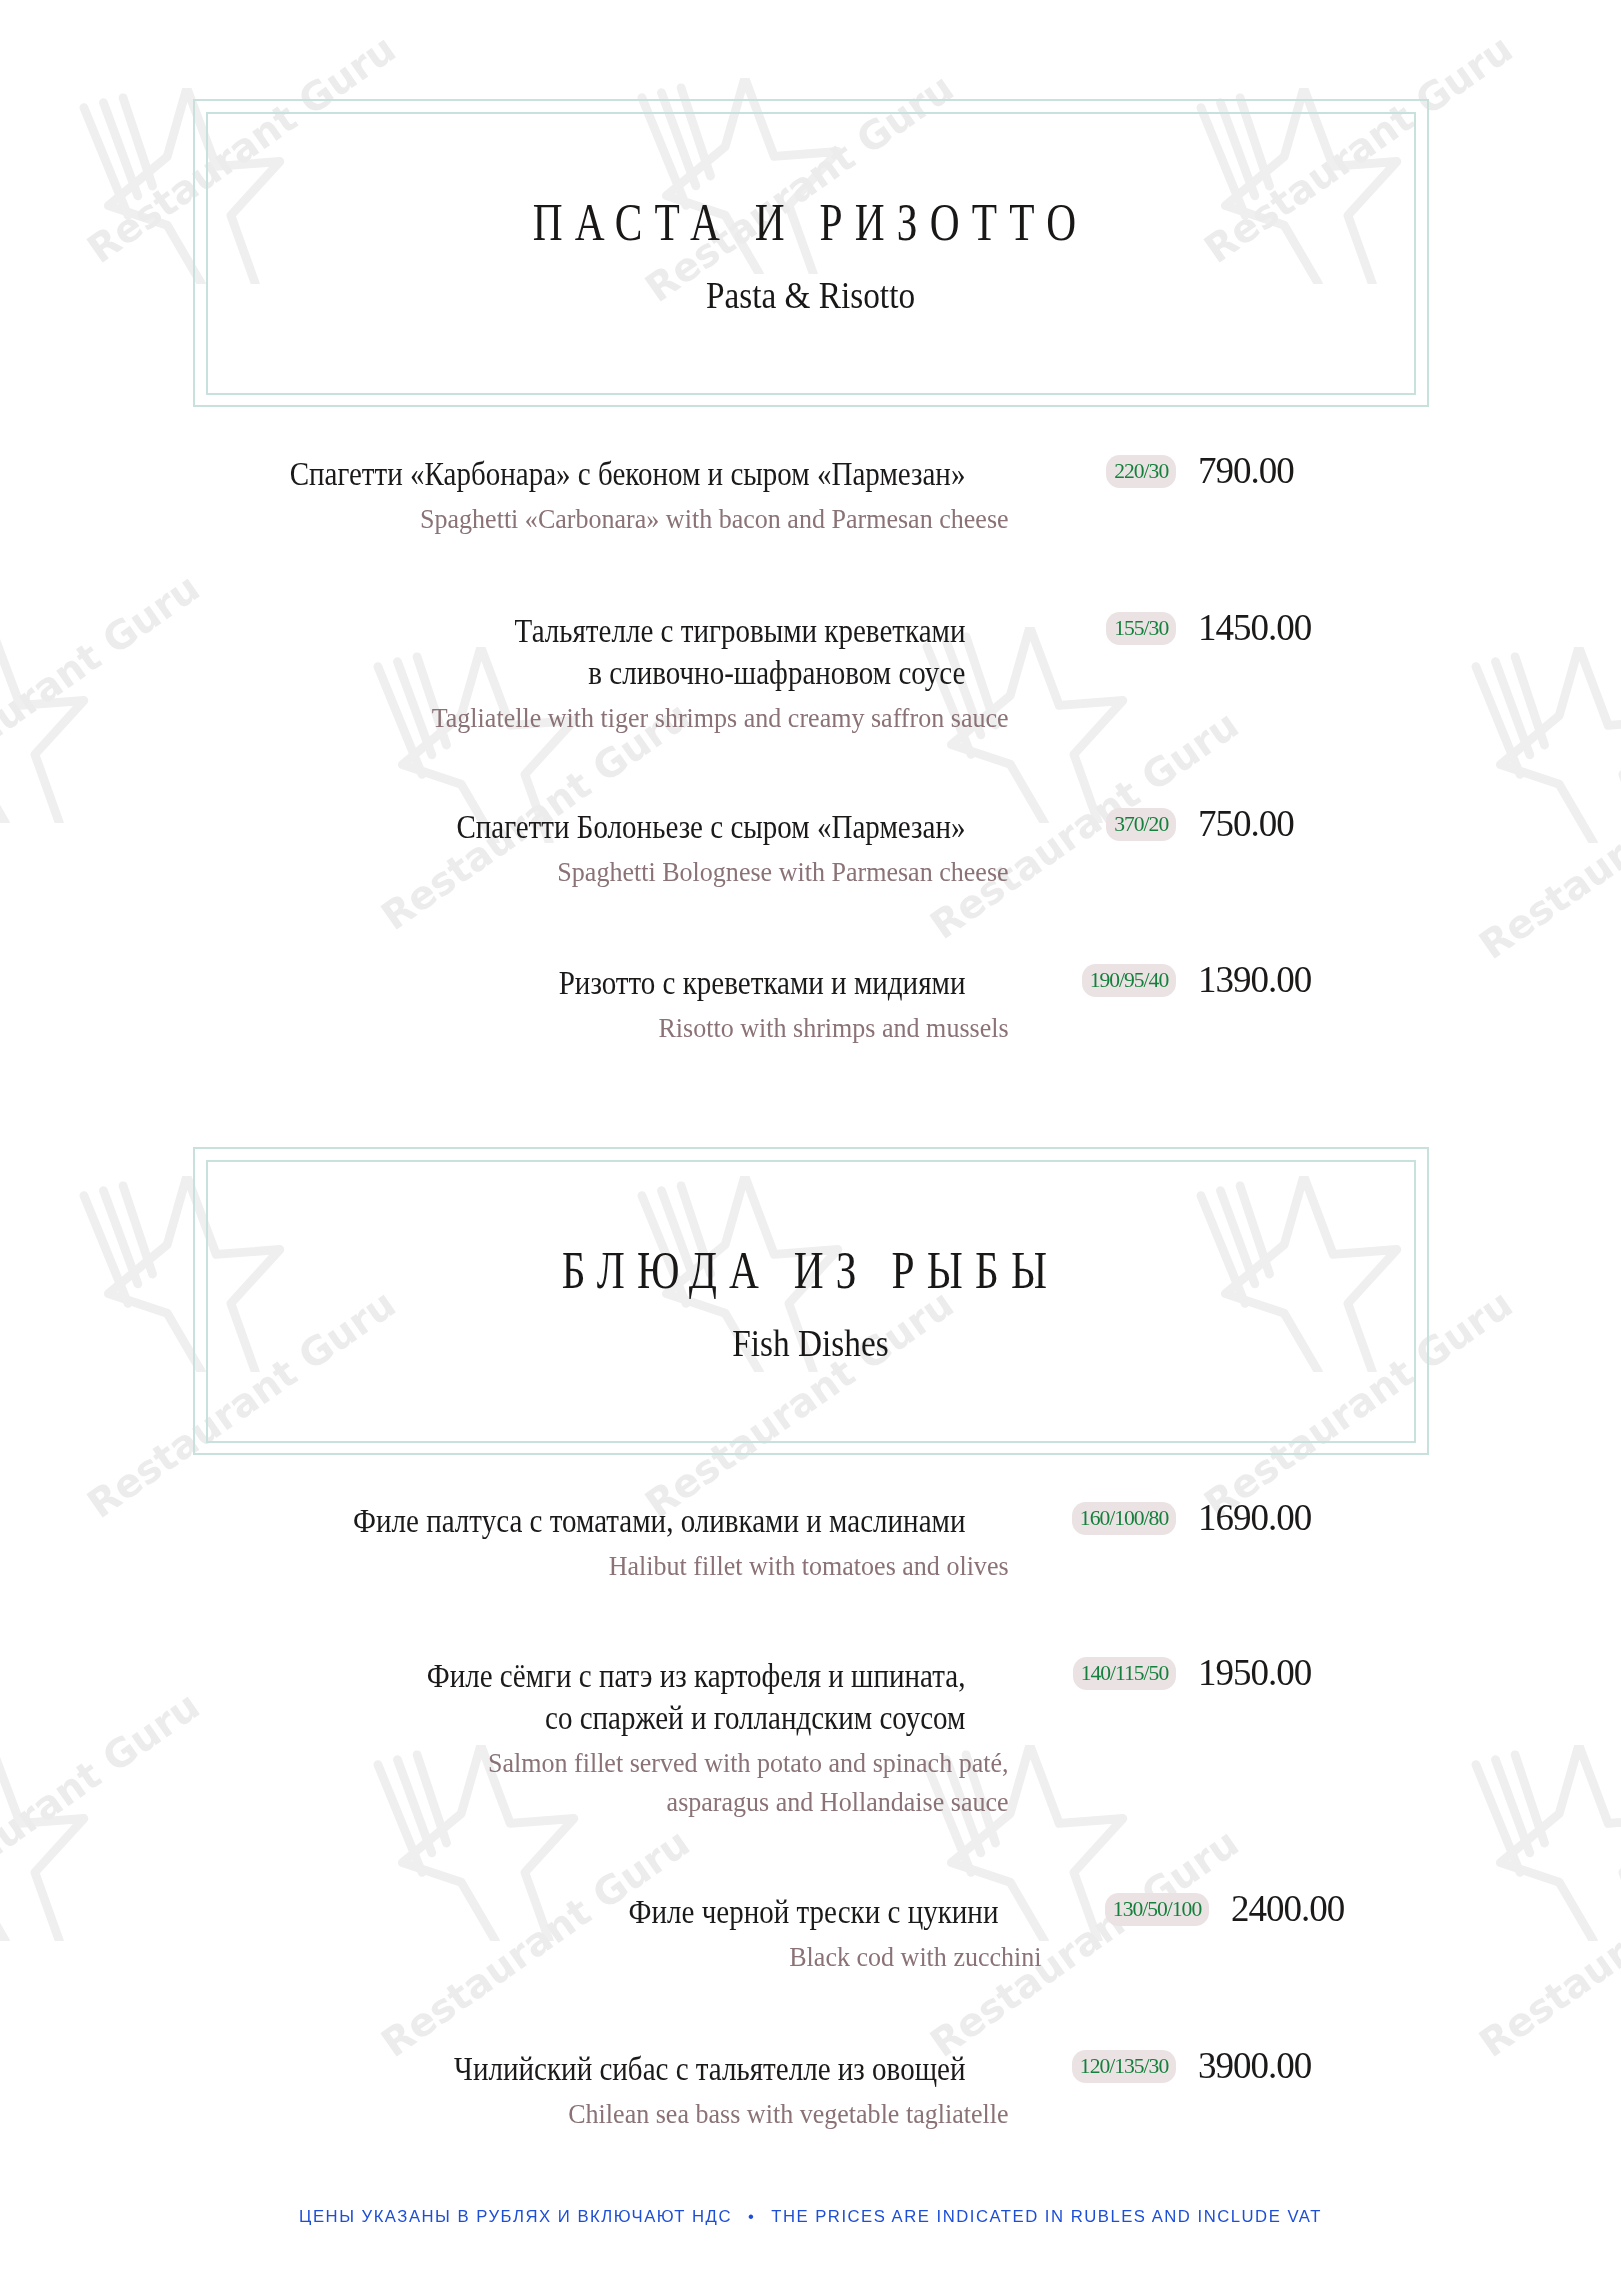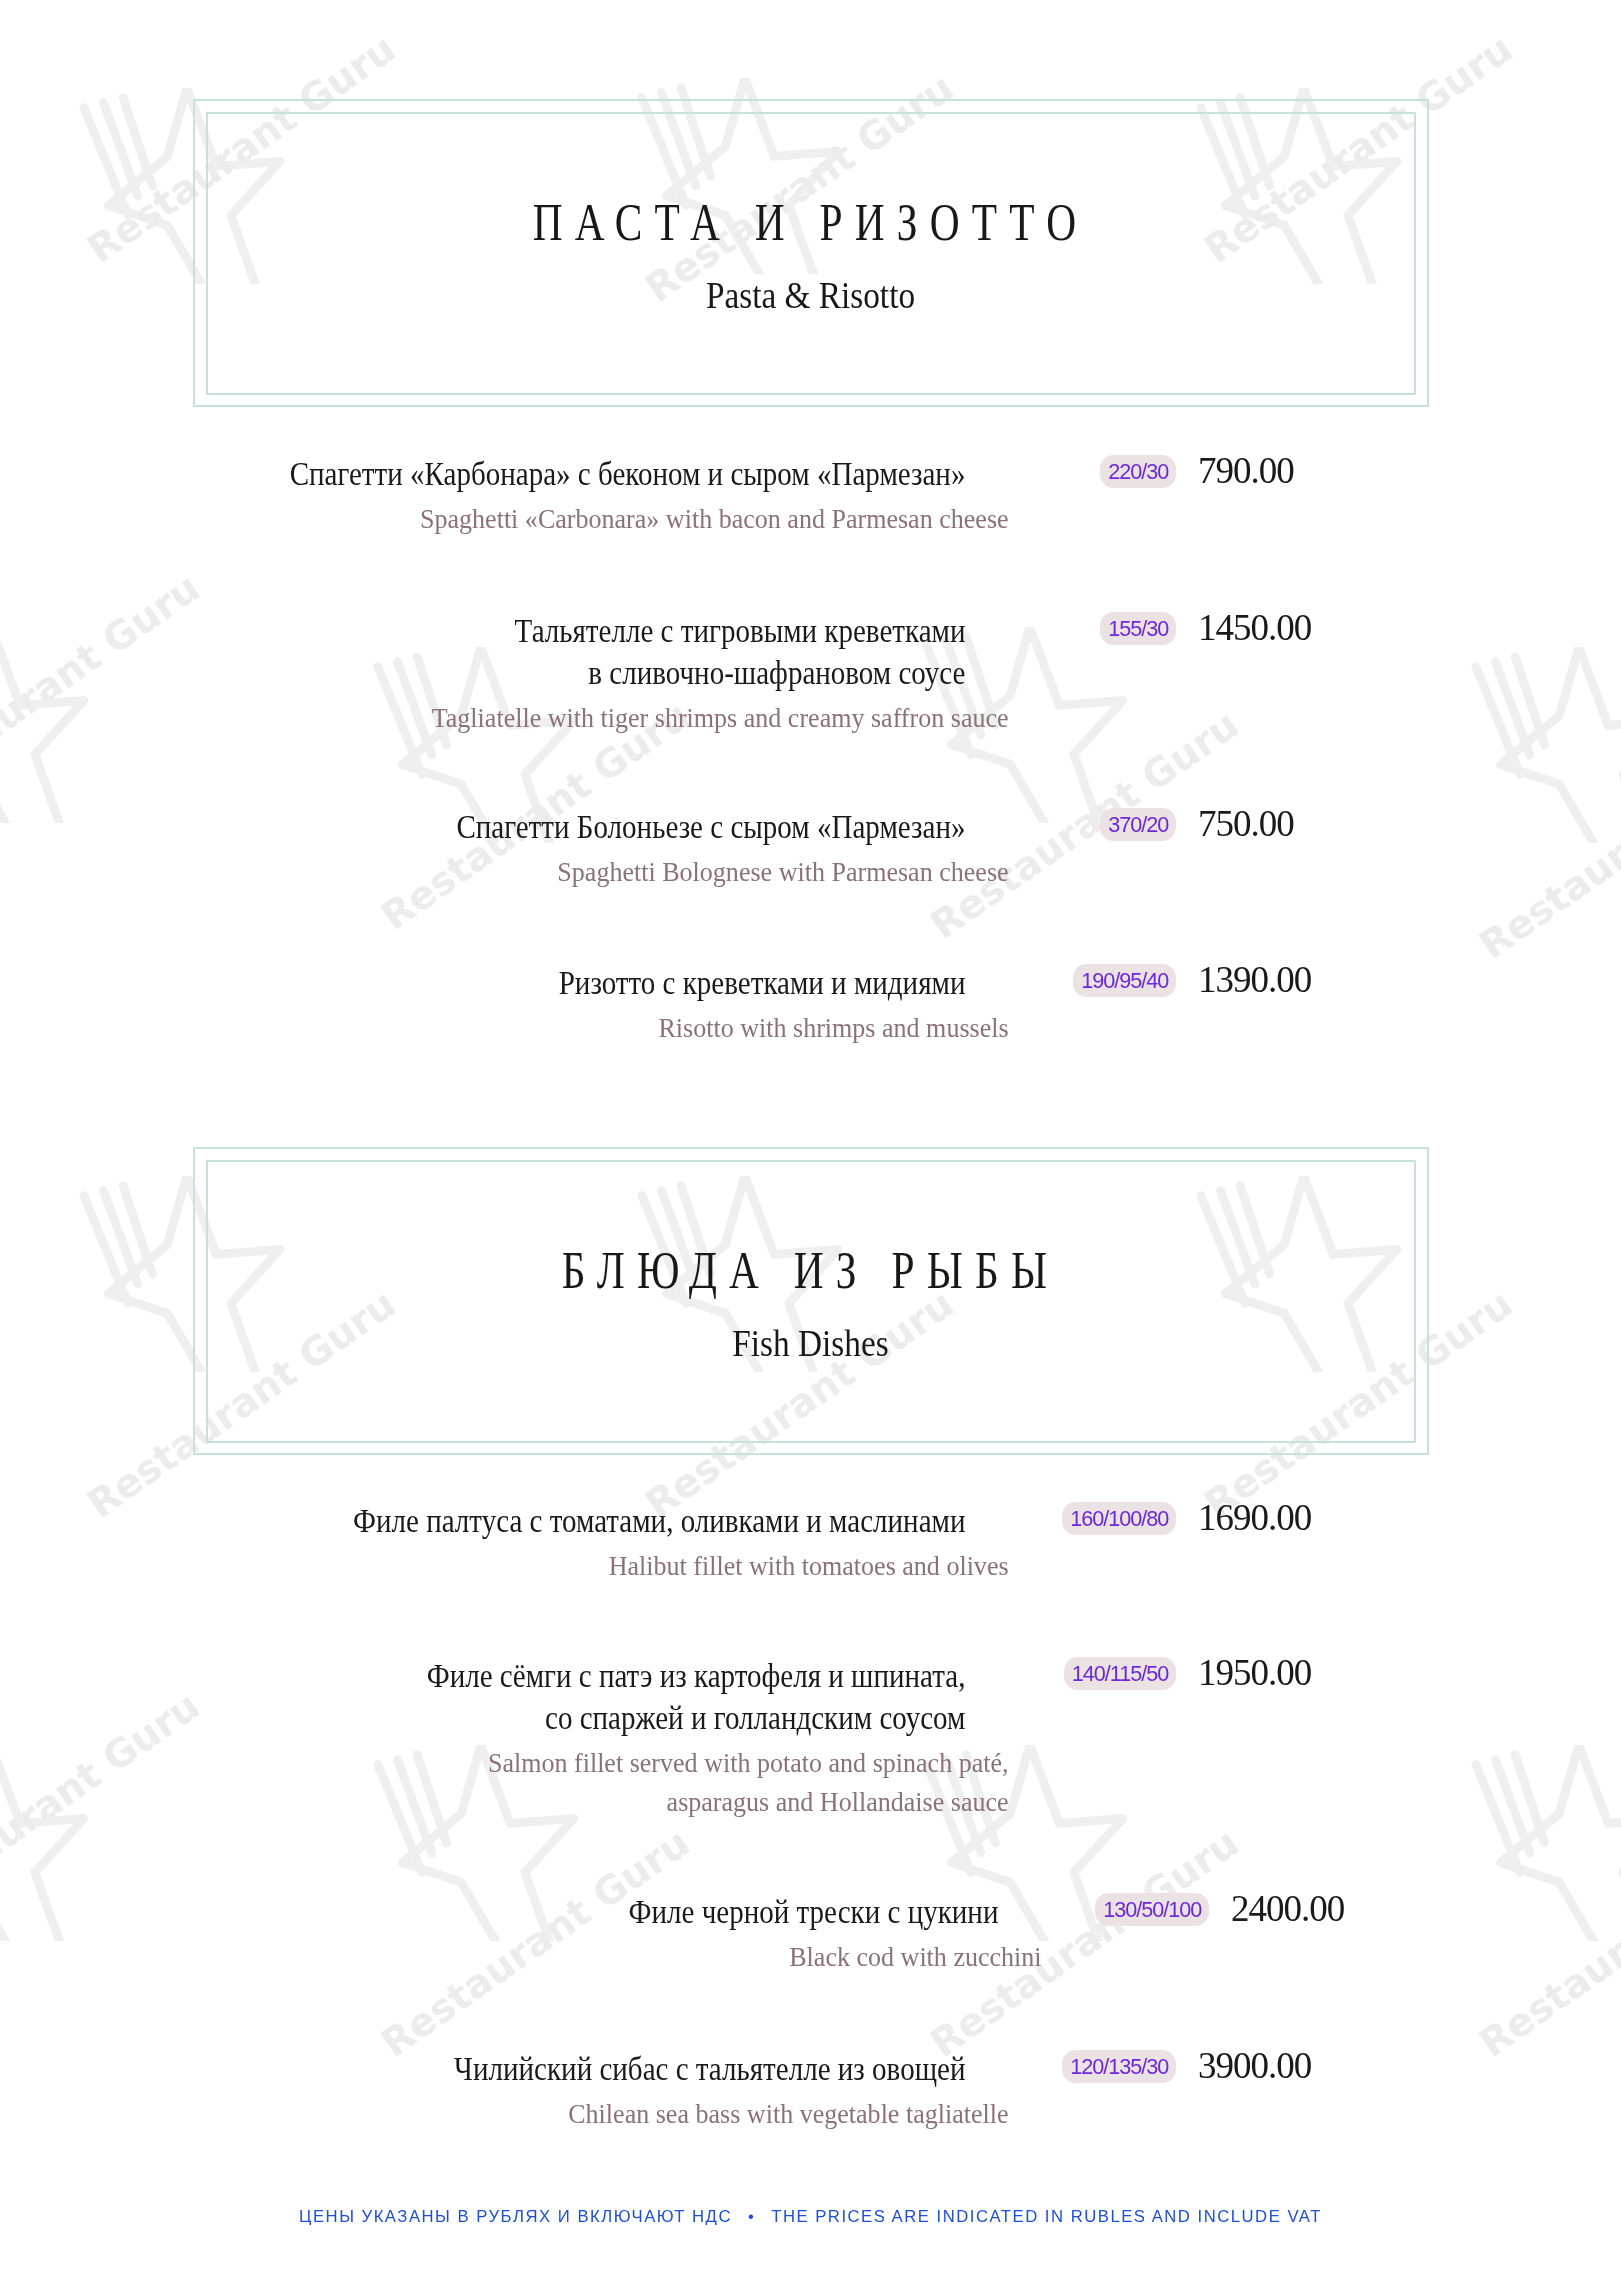--- a/index.html
+++ b/index.html
@@ -117,23 +117,23 @@
     }
     .item-weight {
       position: absolute;
       right: 157px;
       top: 2px;
       height: 33px;
       line-height: 33px;
       padding: 0 7.8px;
       border-radius: 13.7px;
       background: #ebe3e3;
-      font-family: Liberation Sans, sans-serif;
+      font-family: Liberation Serif, serif;
       font-size: 21.6px;
-      color: #6d28d9;
+      color: #15803d;
       letter-spacing: -1px;
     }
     .item-price {
       position: absolute;
       left: 992px;
       top: -3.9px;
       font-family: "Liberation Serif", serif;
       font-size: 37px;
       line-height: 43px;
       color: #1c1919;

